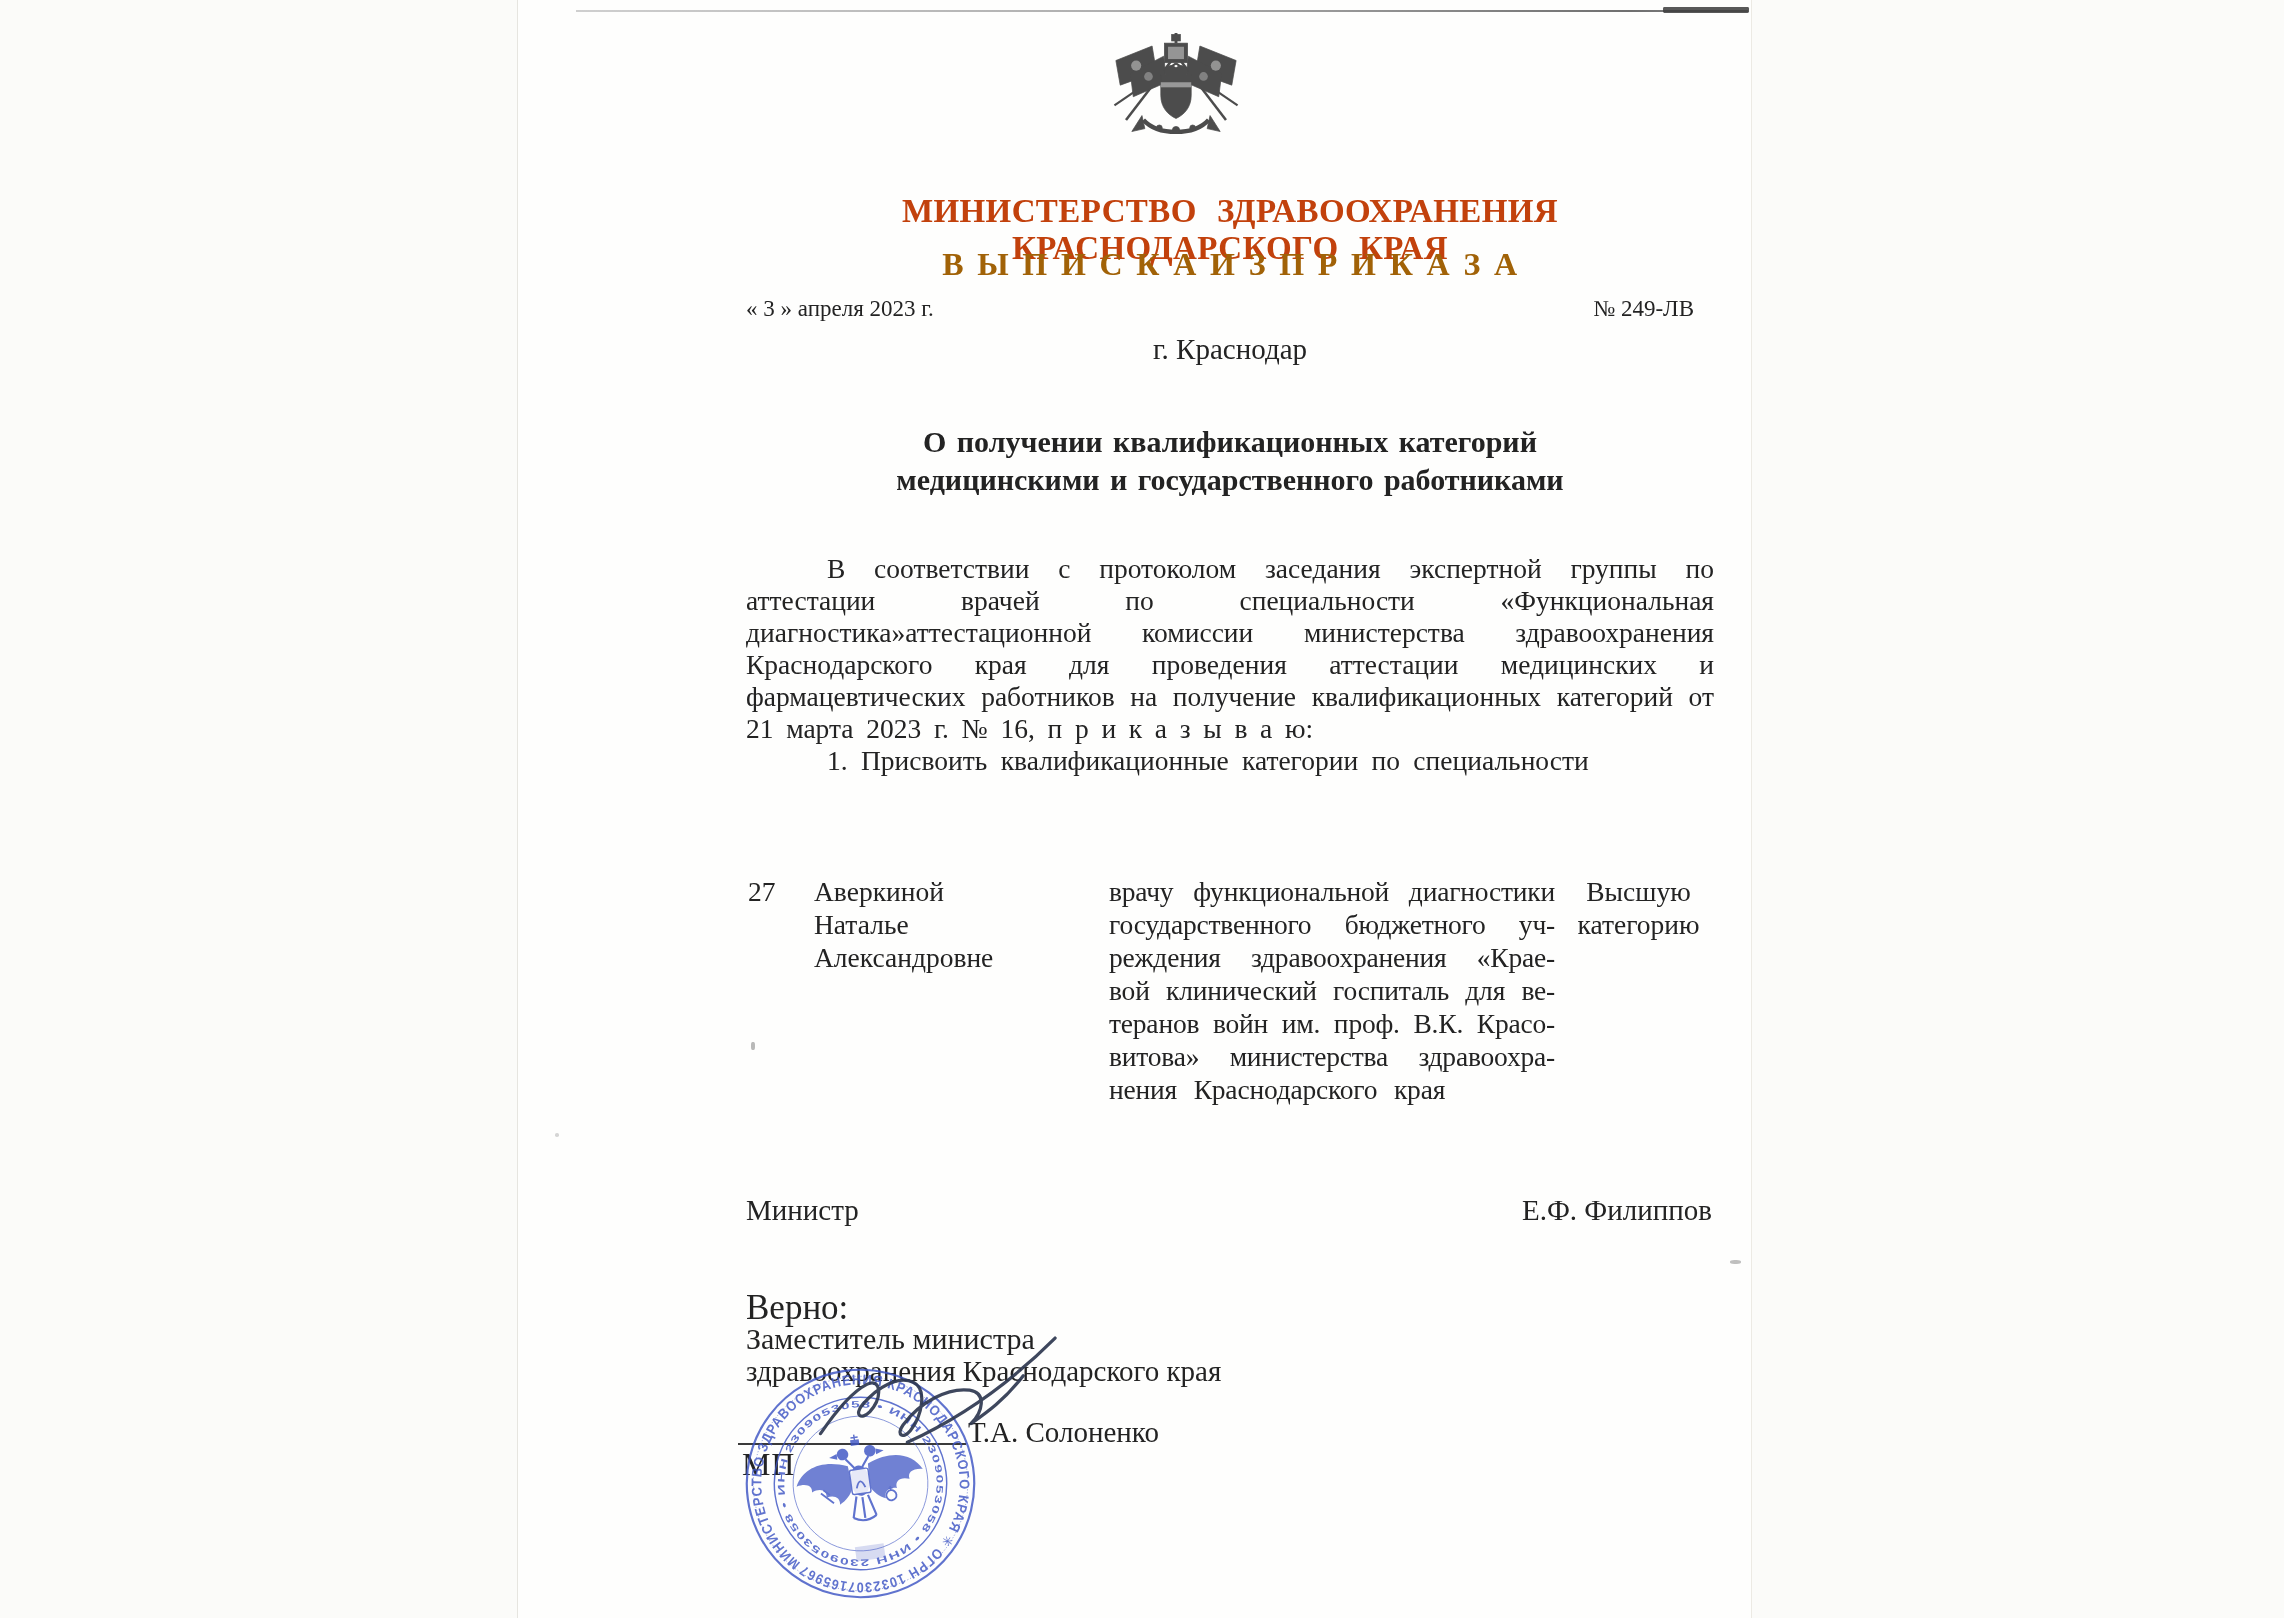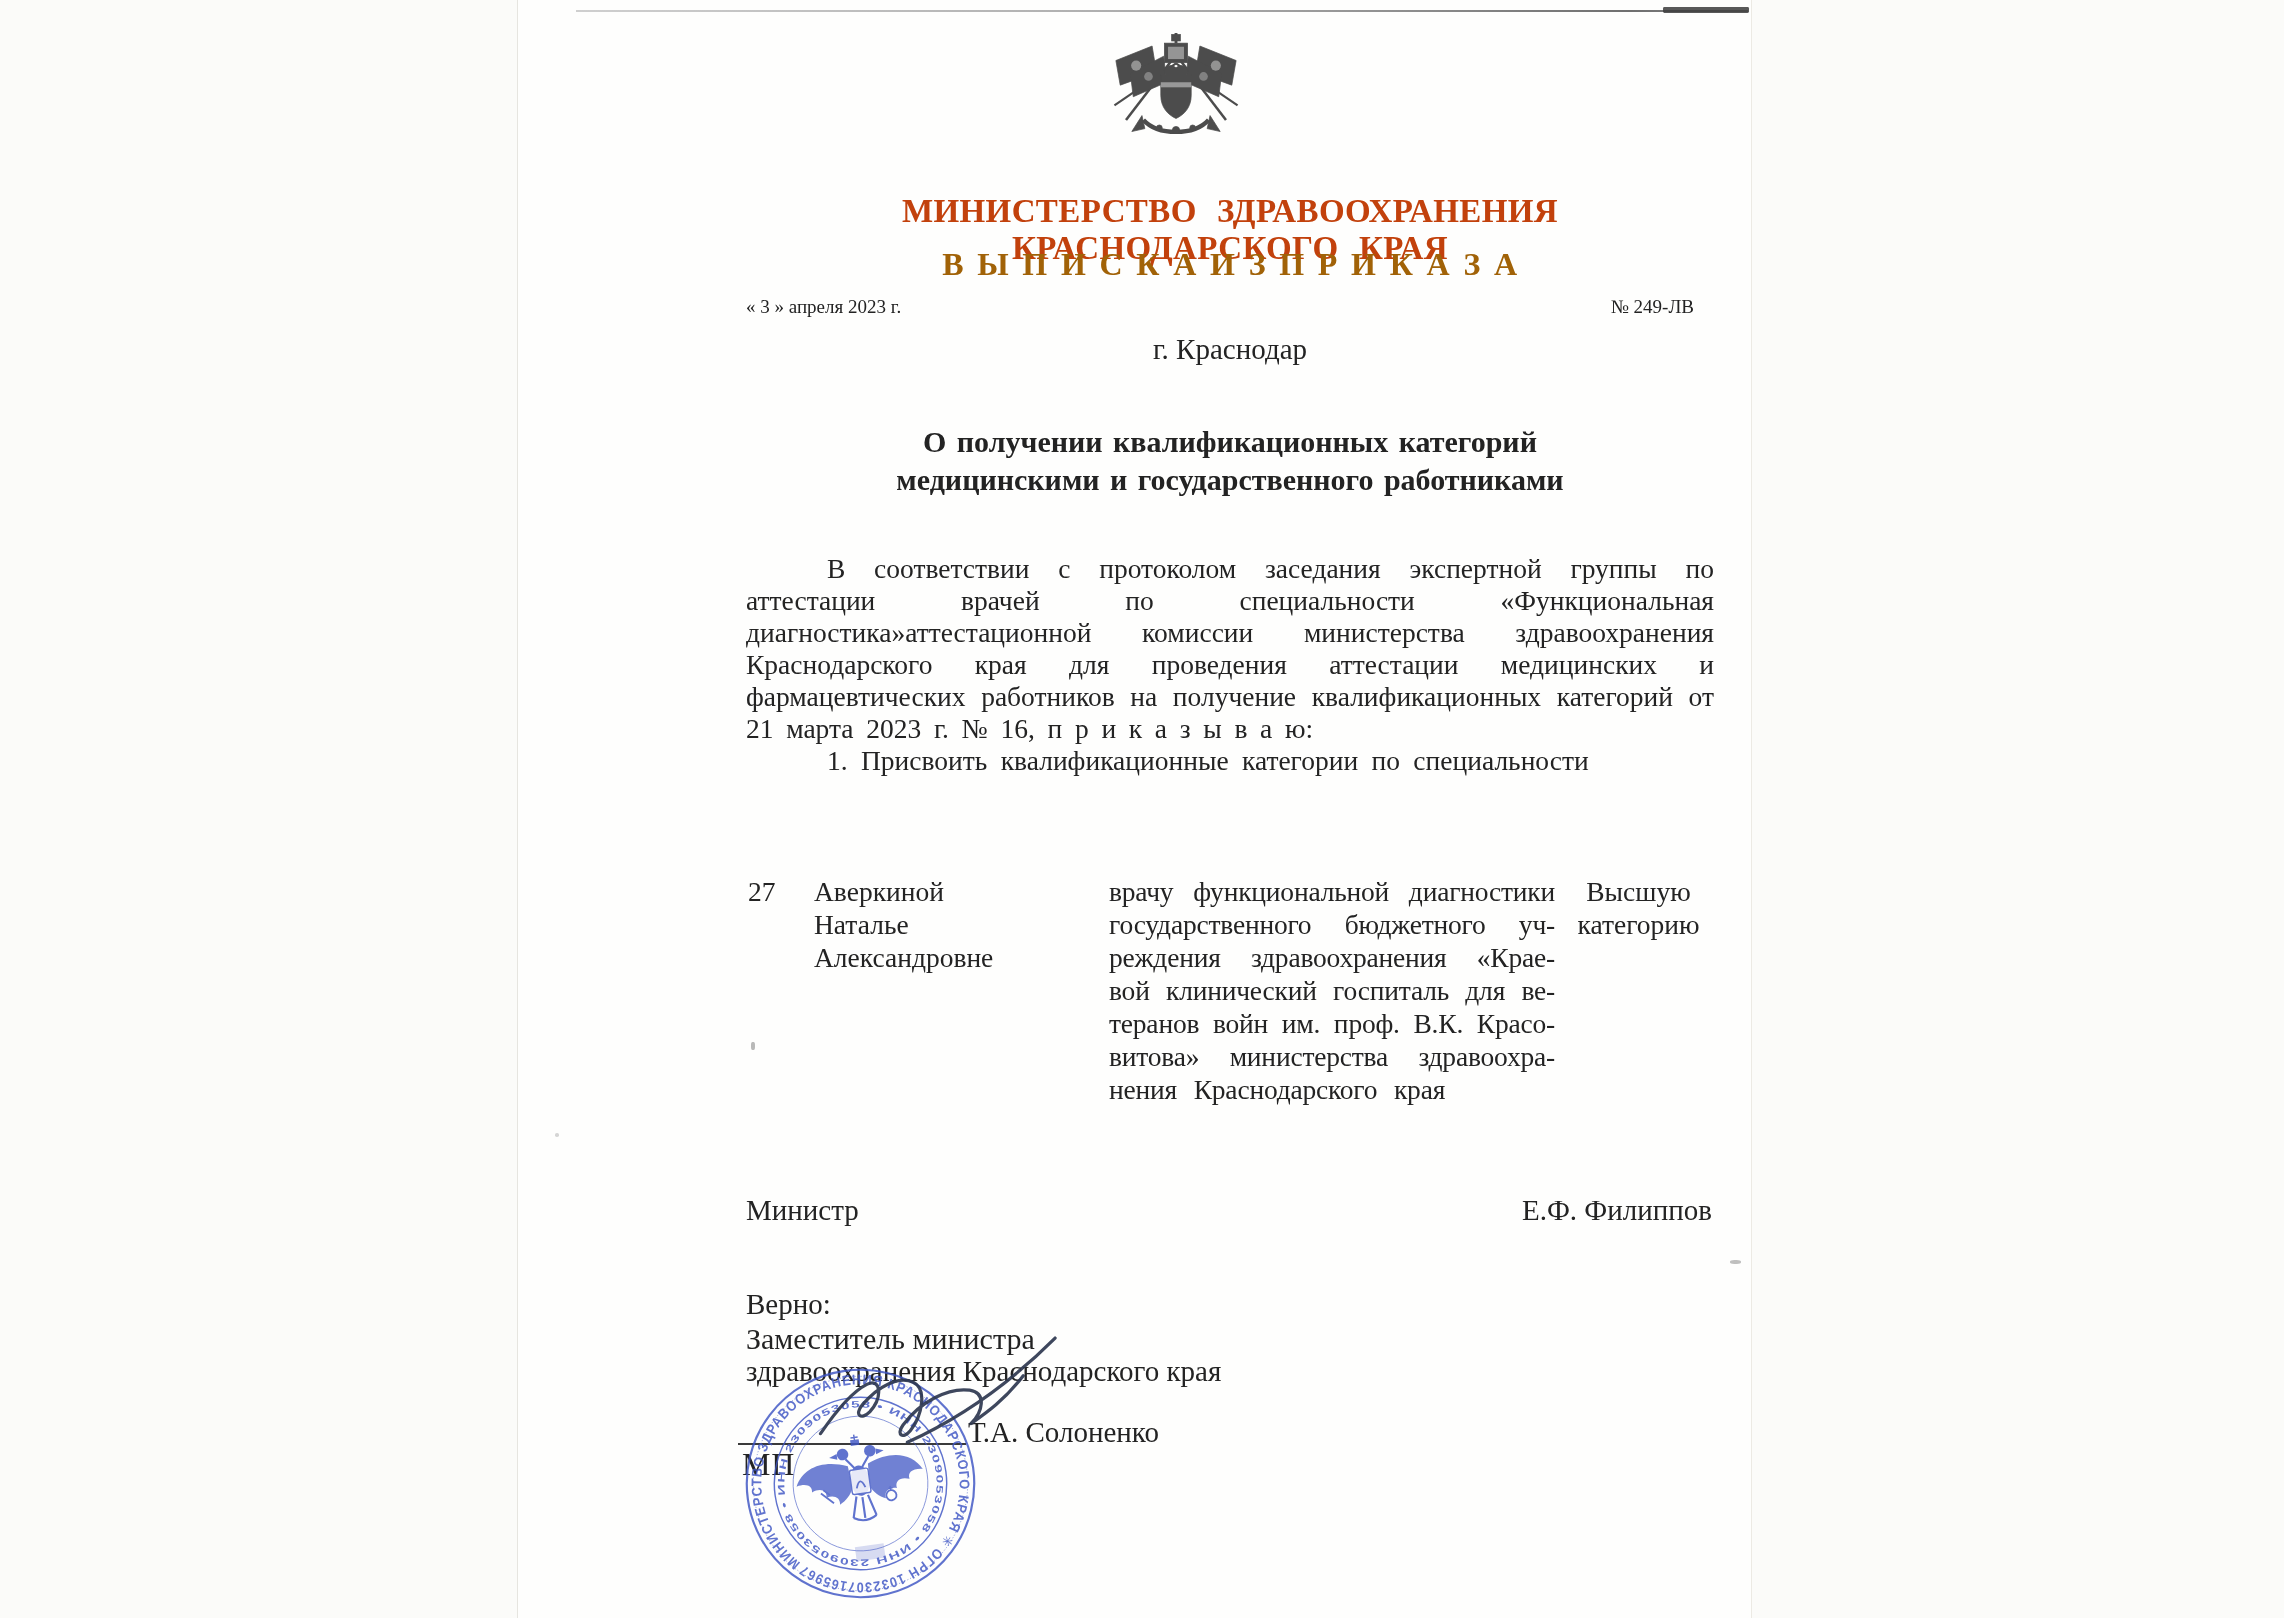--- a/index.html
+++ b/index.html
@@ -8,39 +8,39 @@
   .page{position:absolute;left:517px;top:0;width:1233px;height:1618px;background:#fefefd;
         border-left:0.7px solid #e6e5e0;border-right:0.7px solid #eceae4;}
   .abs{position:absolute;}
   .topline{left:576px;top:10px;width:1172px;height:2.2px;
            background:linear-gradient(to right,#cfcfcf,#a8a8a8 55%,#6f6f6f 90%,#8a8a8a);}
   .topline-dark{left:1663px;top:7.2px;width:86px;height:5.8px;background:#3c3c3c;opacity:.85;border-radius:1.4px;}
   .ministry{left:746px;top:193px;width:968px;text-align:center;font-weight:bold;font-size:33px;
             letter-spacing:0.4px;word-spacing:11.6px;color:#c2410c;}
   .doctype{left:746px;top:246px;width:968px;text-align:center;font-weight:bold;font-size:32px;
            letter-spacing:0.7px;word-spacing:4.3px;color:#a16207;}
-  .dateline{left:746px;top:296px;width:948px;display:flex;justify-content:space-between;font-size:19px;gap:36px;}
+  .dateline{left:746px;top:296px;width:948px;display:flex;justify-content:space-between;font-size:23px;gap:36px;}
   .city{left:746px;top:333px;width:968px;text-align:center;font-size:29px;}
   .subject{left:746px;top:423px;width:968px;text-align:center;font-weight:bold;font-size:30px;line-height:38px;word-spacing:2.9px;}
   .bodytext{left:746px;top:553px;width:968px;font-size:27.5px;line-height:32px;}
   .bl{height:32px;white-space:nowrap;}
   .bl.just{white-space:normal;text-align:justify;text-align-last:justify;}
   .bl.ind{text-indent:81px;}
   .bl.cmd{word-spacing:5.8px;}
   .bl.num1{padding-left:81px;word-spacing:6.5px;}
   .bl.num2{padding-left:5.8px;word-spacing:2.2px;}
   .trow{font-size:27.5px;line-height:33px;}
   .col-num{left:748px;top:875px;}
   .col-name{left:814px;top:875px;width:246px;}
   .col-pos{left:1109px;top:875px;width:446px;letter-spacing:-0.2px;}
   .col-pos .pl{text-align:justify;text-align-last:justify;}
   .col-pos .pl.last{text-align:left;text-align-last:left;word-spacing:10px;}
   .col-cat{left:1564px;top:875px;width:149px;text-align:center;}
   .minister-row{left:746px;top:1194px;width:966px;display:flex;justify-content:space-between;font-size:29px;}
-  .verno{left:746px;top:1288px;font-size:29px;}
+  .verno{left:746px;top:1288px;font-size:35px;}
   .dep1{left:746px;top:1322px;font-size:30px;}
   .dep2{left:746px;top:1355px;font-size:29px;}
   .sigline{left:738px;top:1443px;width:228px;height:2.2px;background:#3a3a3a;}
   .depname{left:968px;top:1416px;font-size:29px;}
   .mp{left:742px;top:1446px;font-size:32px;letter-spacing:0.7px;}
   .emblem{left:1107px;top:33px;width:138px;height:113px;filter:blur(0.3px);opacity:.92;}
   .seal{left:733px;top:1356px;width:255px;height:255px;opacity:.82;filter:blur(0.4px);}
   .seal-ink{stroke:var(--seal-color,#3e55c4);fill:none;}
   .seal-fill{fill:var(--seal-color,#3e55c4);stroke:none;}
   .seal-text{fill:var(--seal-color,#3e55c4);font-family:"Liberation Sans","DejaVu Sans",sans-serif;font-weight:bold;}

